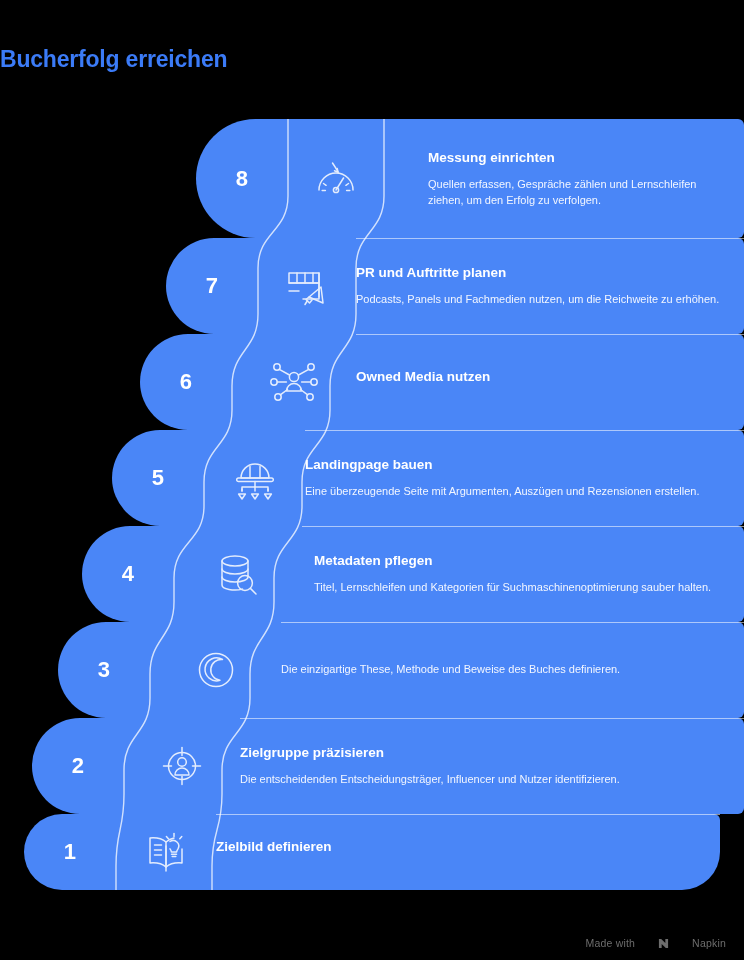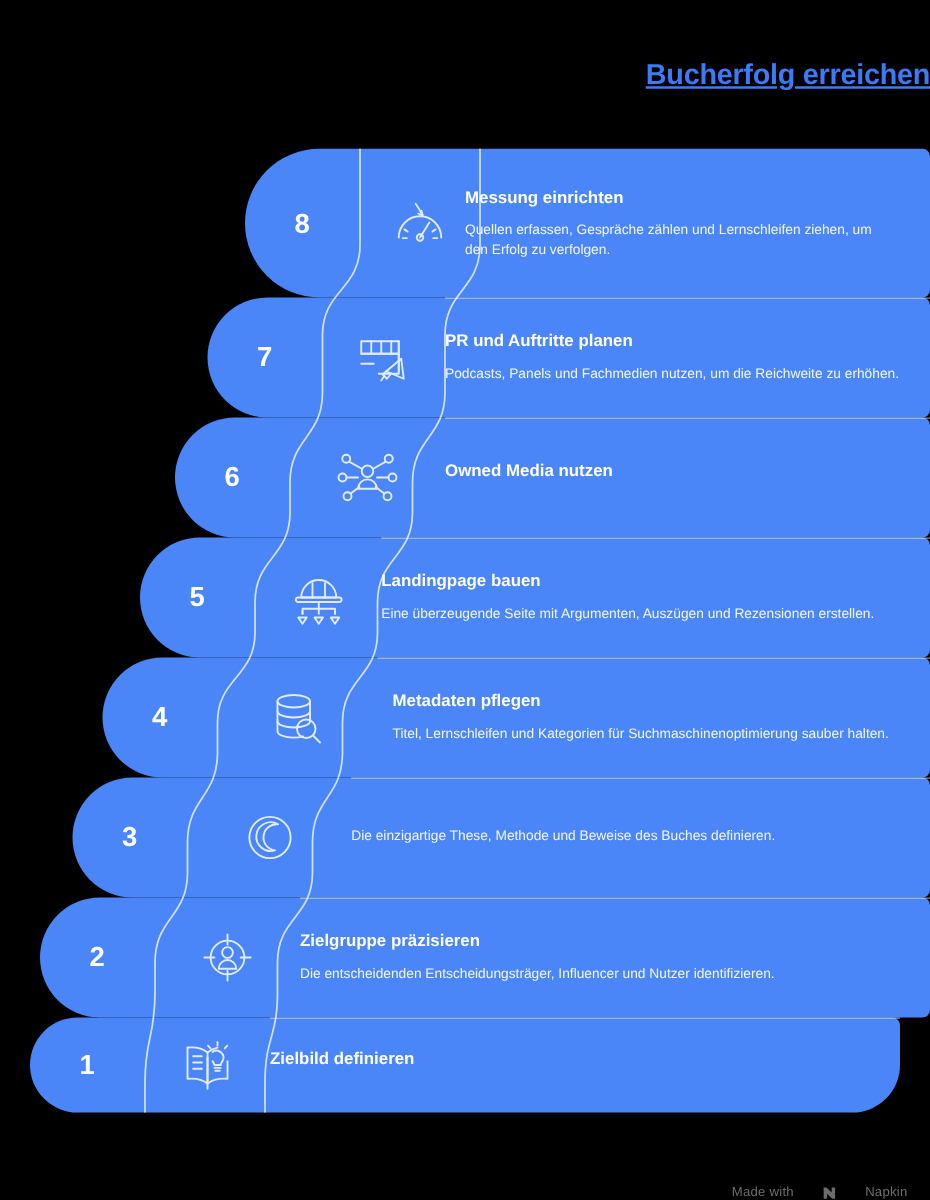--- a/index.html
+++ b/index.html
@@ -17,26 +17,25 @@
     font-family: "Liberation Sans", sans-serif;
     -webkit-font-smoothing: antialiased;
   }
 
   
   .title {
     position: absolute;
     left: 0;
     top: 46px;
     width: 744px;
-    text-align: right;
+    text-align: left;
     font-size: 23px;
     font-weight: bold;
     letter-spacing: -0.2px;
     color: #3b7bf7;
-    text-decoration: underline;
   }
 
   
   .stairs {
     position: absolute;
     left: 0;
     top: 0;
     width: 744px;
     height: 960px;
   }
@@ -131,21 +130,21 @@
   .curves path {
     fill: none;
     stroke: rgba(255,255,255,0.75);
     stroke-width: 1.4;
   }
 
   
   .footer {
     position: absolute;
     right: 18px;
-    bottom: 0;
+    bottom: 11px;
     display: flex;
     align-items: center;
     gap: 23px;
     color: #6d6d6d;
     font-size: 10.5px;
     letter-spacing: 0.2px;
   }
   .footer .logo {
     display: inline-block;
     width: 11px;
@@ -173,21 +172,21 @@
           <path d="M27 38 L34.5 26"></path>
           <circle cx="27" cy="38" r="2.6"></circle>
           <path d="M14.5 31.5 l2.6 1.8"></path>
           <path d="M39.5 31.5 l-2.6 1.8"></path>
           <path d="M13.2 38.5 l3.2 0"></path>
           <path d="M40.8 38.5 l-3.2 0"></path>
           <path d="M23.5 11 q3.5 5 5.5 9"></path>
           <path d="M25.5 18.8 l3.6 1.6 l-0.9 -3.9"></path>
         </svg>
       </div>
-      <div class="txt" style="left:176px; width:360px;">
+      <div class="txt" style="left:188px; width:360px;padding-left:44px;">
         <div class="h">Messung einrichten</div>
         <div class="d">Quellen erfassen, Gespräche zählen und Lernschleifen ziehen, um den Erfolg zu verfolgen.</div>
       </div>
     </div>
 
     <div class="step" style="left:166px; top:238px; width:578px; height:96px; border-radius:48px 6px 6px 48px;">
       <div class="sep" style="left:190px; width:388px;"></div>
       <div class="num" style="width:92px;">
         <span>7</span>
       </div>

